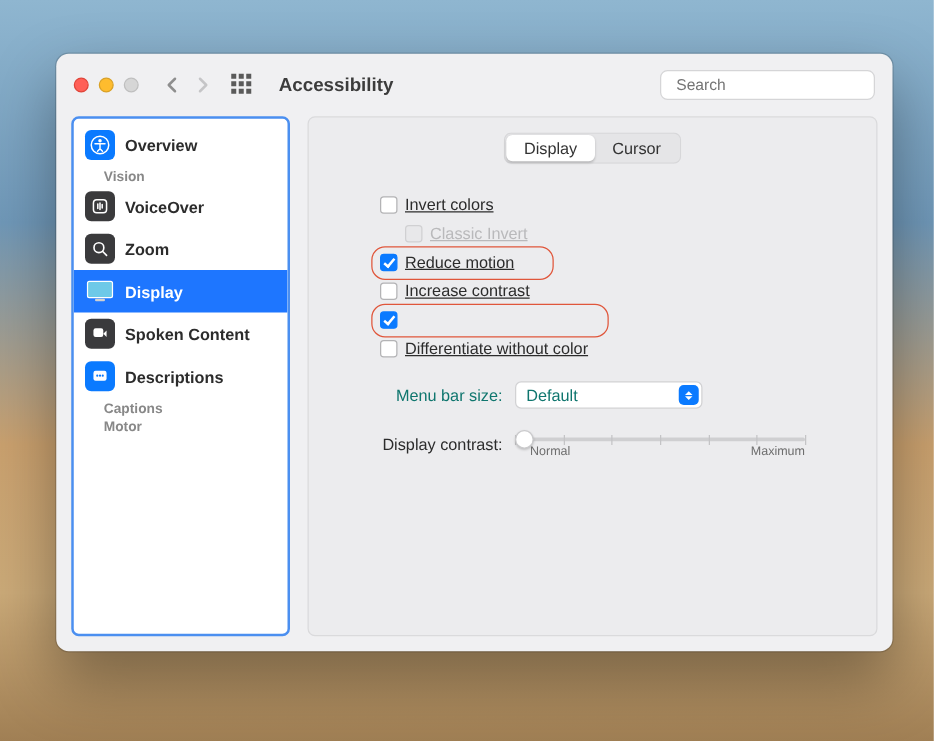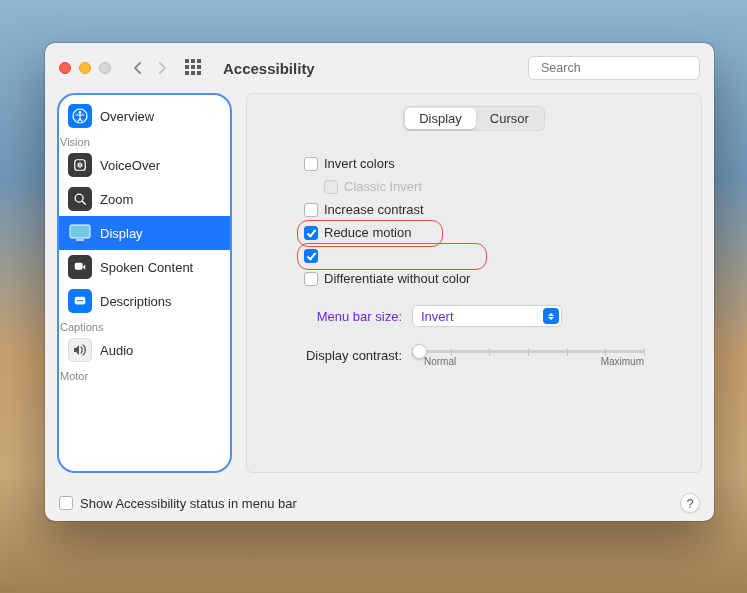--- a/index.html
+++ b/index.html
@@ -21,43 +21,43 @@
     .apps-icon { width:18px;height:18px; display:grid;grid-template-columns:repeat(3,4px);grid-template-rows:repeat(3,4px);gap:2px;margin-left:2px;}
     .apps-icon span{background:#5a5a5a;width:4px;height:4px;}
     .title { font-weight:700; font-size:15px; color:#3c3c3c; margin-left:8px;}
     .spacer{flex:1}
     .search { width: 172px; height: 24px; border: 1px solid #d5d5d7; border-radius: 6px; background:#fff; display:flex; align-items:center; padding: 0 6px; gap:6px; }
     .search svg{color:#9f9f9f}
     .search input{border:none;outline:none;flex:1;font-size:12.5px;color:#444;background:transparent}
     
     .body { flex:1; display:flex; padding: 0 12px 12px 12px; gap:14px; }
     
-    .sidebar { width: 175px; border:2px solid #4b8ff0; border-radius: 18px; background:#fff; padding: 4px 0; overflow:hidden; display:flex; flex-direction:column;}
-    .category { font-size: 11px; color:#888; padding: 3px 10px 0 1px; }
+    .sidebar { width: 175px; border:2px solid #4b8ff0; border-radius: 6px; background:#fff; padding: 4px 0; overflow:hidden; display:flex; flex-direction:column;font-weight:bold;}
+    .category { font-size: 11px; color:#888; padding: 3px 10px 0 24px; }
     .sitem { display:flex; align-items:center; gap:8px; padding: 5px 9px; font-size:13px; color:#2c2c2c;}
     .sitem.selected { background:#1e76ff; color:#fff; }
     .sitem .icon { width: 24px; height: 24px; border-radius: 5px; display:flex;align-items:center;justify-content:center; flex-shrink:0; color:#fff; }
     
     .main { flex:1; display:flex; flex-direction:column; }
     .panel { flex:1; background:#ececee; border:1px solid #dadadc; border-radius:6px; padding: 12px 0 18px 0; display:flex; flex-direction:column; align-items:center;}
     .segmented { display:flex; background:#e5e5e7; border-radius:6px; padding:2px; gap:0; box-shadow: inset 0 0 0 1px rgba(0,0,0,0.06);}
     .segmented .seg { font-size:13px; padding:3px 14px; border-radius:5px; color:#333;}
     .segmented .seg.active { background:#fff; box-shadow: 0 1px 2px rgba(0,0,0,0.2);}
     .opts { width: 340px; margin-top: 22px; display:flex;flex-direction:column; gap:2px; }
-    .row { display:flex; align-items:center; gap:6px; font-size:13px; color:#2c2c2c; height:21px;}
+    .row { display:flex; align-items:center; gap:6px; font-size:13px; color:#2c2c2c; height:21px;text-decoration:underline;}
     .row.indent { margin-left:20px; color:#b9b9bb;}
     .row.hl { position:relative; }
     .row.hl::before { content:""; position:absolute; left:-7px; top:-2px; height:25px; border:1.5px solid #e0563b; border-radius: 11px; z-index:0; }
     .row.hl.r1::before{ width: 144px; }
     .row.hl.r2::before{ width: 188px; }
     .row input[type=checkbox]{appearance:none;width:14px;height:14px;border:1px solid #b3b3b5;border-radius:3px;background:#fff;position:relative;z-index:1;flex-shrink:0}
     .row input[type=checkbox]:checked{background:#0a7aff;border-color:#0a7aff}
     .row input[type=checkbox]:checked::after{content:"";position:absolute;left:4px;top:1px;width:3px;height:7px;border:solid #fff;border-width:0 2px 2px 0;transform:rotate(40deg)}
     .row input[type=checkbox]:disabled{background:#e8e8ea;border-color:#d0d0d2}
-    .formrow{display:flex;align-items:center;gap:10px;font-size:13px;color:#6d28d9;margin-top:16px;width:340px;}
+    .formrow{display:flex;align-items:center;gap:10px;font-size:13px;color:#0f766e;margin-top:16px;width:340px;}
     .select{width:150px;height:22px;border:1px solid #d2d2d4;border-radius:5px;background:#fff;display:flex;align-items:center;padding:0 2px 0 8px;font-size:13px;justify-content:space-between;}
     .select .knob{width:16px;height:16px;border-radius:4px;background:#0a7aff;display:flex;flex-direction:column;justify-content:center;align-items:center;gap:0;}
     .select .knob::before,.select .knob::after{content:"";width:0;height:0;border-left:3px solid transparent;border-right:3px solid transparent;}
     .select .knob::before{border-bottom:3px solid #fff;margin-bottom:1px;}
     .select .knob::after{border-top:3px solid #fff;}
     .slider-wrap{display:flex;align-items:center;gap:10px;width:340px;margin-top:16px;font-size:13px;color:#2c2c2c;}
     .slider{position:relative;flex:1;padding-left:12px;}
     .track{height:3px;background:#cfcfd1;border-radius:2px;position:relative;top:7px;}
     .ticks{position:absolute;top:2px;left:0;width:100%;height:12px;}
     .ticks span{position:absolute;width:1px;height:8px;background:#c4c4c6;top:3px;}
@@ -167,69 +167,60 @@
           <svg width="14" height="14" viewBox="0 0 16 16">
               <rect x="2" y="3" width="12" height="9" rx="2" fill="#fff"></rect>
               <circle cx="5.5" cy="7.5" r="1" fill="#0a7aff"></circle>
               <circle cx="8" cy="7.5" r="1" fill="#0a7aff"></circle>
               <circle cx="10.5" cy="7.5" r="1" fill="#0a7aff"></circle>
             </svg>
         </div>
         <span>Descriptions</span>
       </div>
       <div class="category">Captions</div>
-      <div class="sitem">
-        <div class="icon" style="background:#efefef;border:1px solid #ddd">
-          <svg width="16" height="12" viewBox="0 0 16 12">
-              <path d="M2 4h2l3-3v10l-3-3H2z" fill="#555"></path>
-              <path d="M9 3c1.5 1 1.5 5 0 6M11 1c3 2 3 8 0 10" stroke="#555" stroke-width="1.3" fill="none" stroke-linecap="round"></path>
-            </svg>
-        </div>
-        <span>Audio</span>
-      </div>
       <div class="category">Motor</div>
     </div>
 
     <div class="main">
       <div class="panel">
         <div class="segmented">
           <div class="seg active">Display</div>
           <div class="seg">Cursor</div>
         </div>
 
         <div class="opts">
           <label class="row">
             <input type="checkbox" style="">
             <span>Invert colors</span>
           </label>
           <label class="row indent">
             <input type="checkbox" disabled="" style="">
             <span>Classic Invert</span>
           </label>
+          <label class="row hl r1">
+            <input type="checkbox" checked="" style="">
+            <span style="z-index:1">Reduce motion</span>
+          </label>
           <label class="row">
             <input type="checkbox" style="">
             <span>Increase contrast</span>
           </label>
-          <label class="row hl r1">
-            <input type="checkbox" checked="" style="">
-            <span style="z-index:1">Reduce motion</span>
-          </label>
           <label class="row hl r2">
             <input type="checkbox" checked="" style="">
           </label>
           <label class="row">
             <input type="checkbox" style="">
             <span>Differentiate without color</span>
           </label>
         </div>
 
         <div class="formrow">
           <span style="width:98px;text-align:right">Menu bar size:</span>
           <div class="select">
-            <span>Invert</span>
+            <span>Default</span>
             <span class="knob"></span>
           </div>
         </div>
 
         <div class="slider-wrap">
           <span style="width:98px;text-align:right">Display contrast:</span>
           <div class="slider">
             <div class="track"></div>
             <div class="ticks">
               <span style="left:0%"></span>
@@ -244,22 +235,13 @@
             <div class="labels">
               <span>Normal</span>
               <span>Maximum</span>
             </div>
           </div>
         </div>
       </div>
     </div>
   </div>
 
-  <div class="footer">
-    <label class="row2">
-      <input type="checkbox" style="">
-      <span>Show Accessibility status in menu bar</span>
-    </label>
-    <div class="help">
-        <span>?</span>
-      </div>
-  </div>
 </div>
 
 </body></html>

